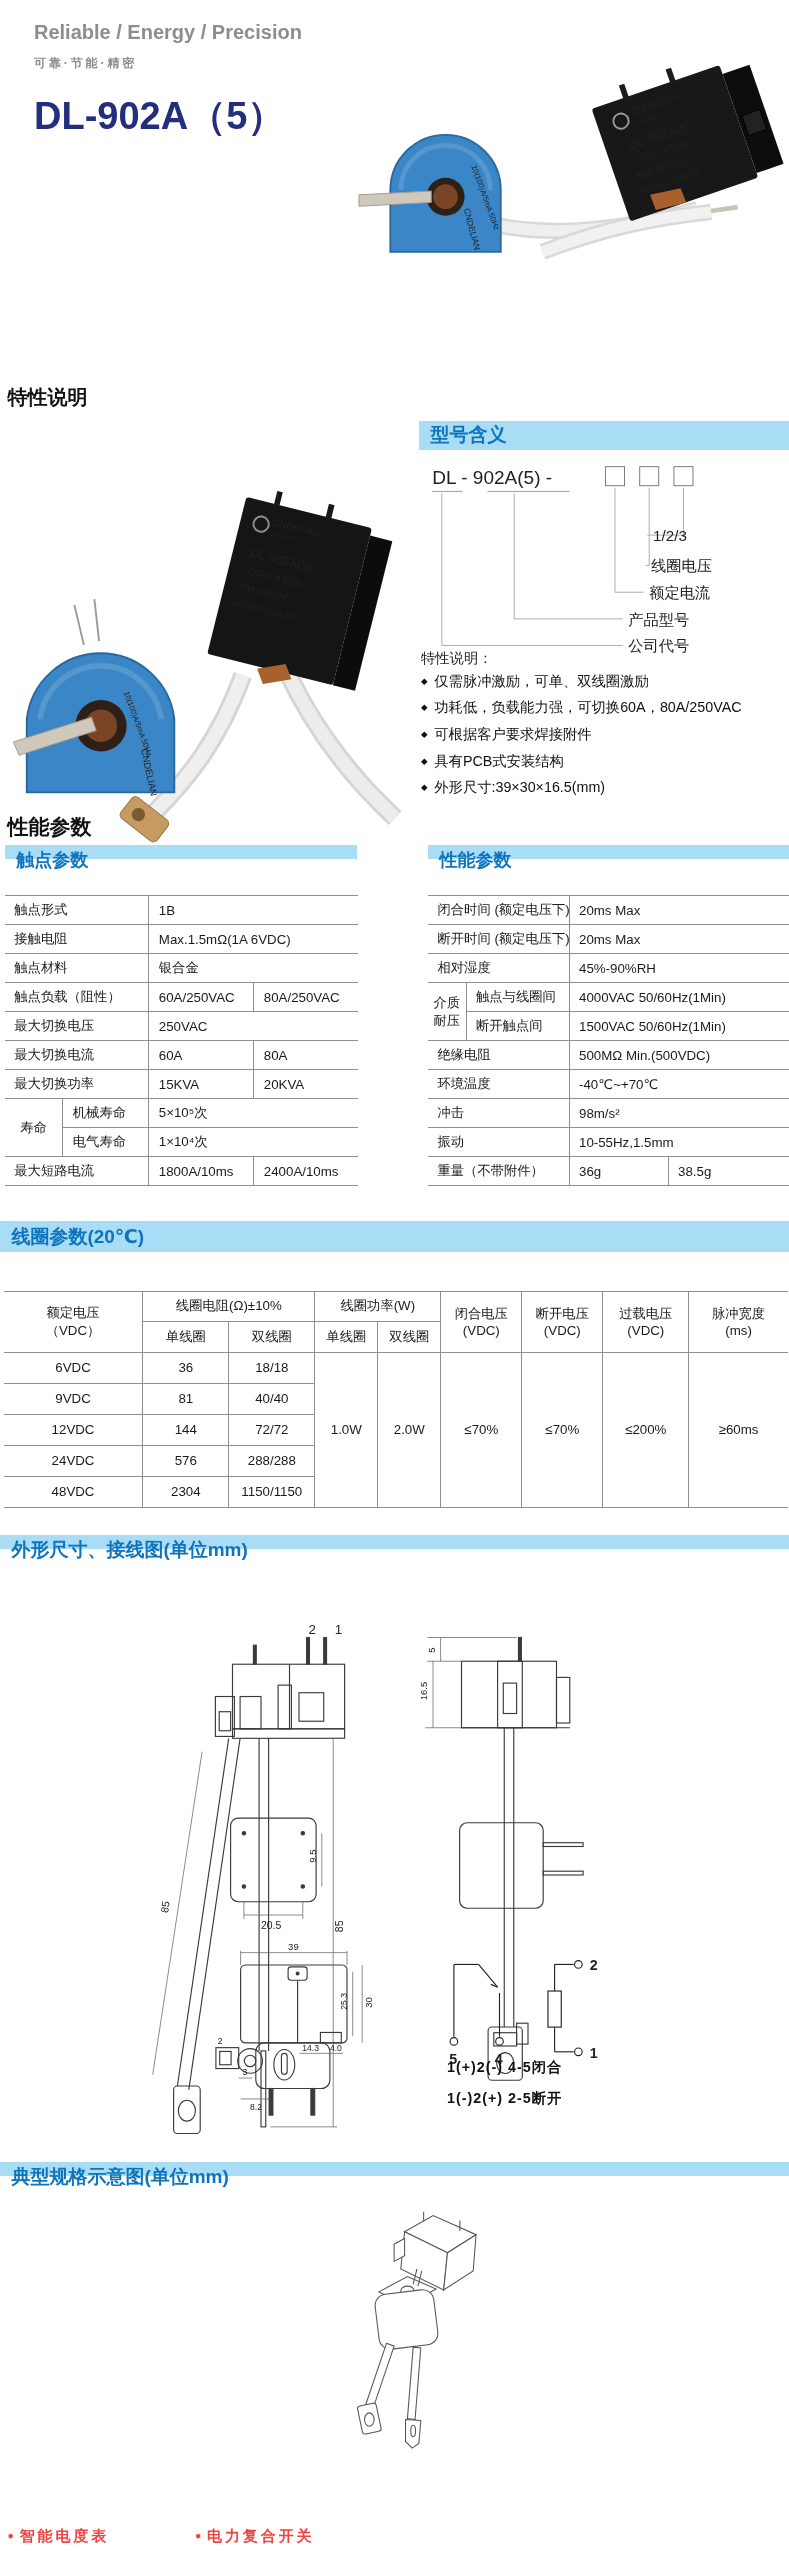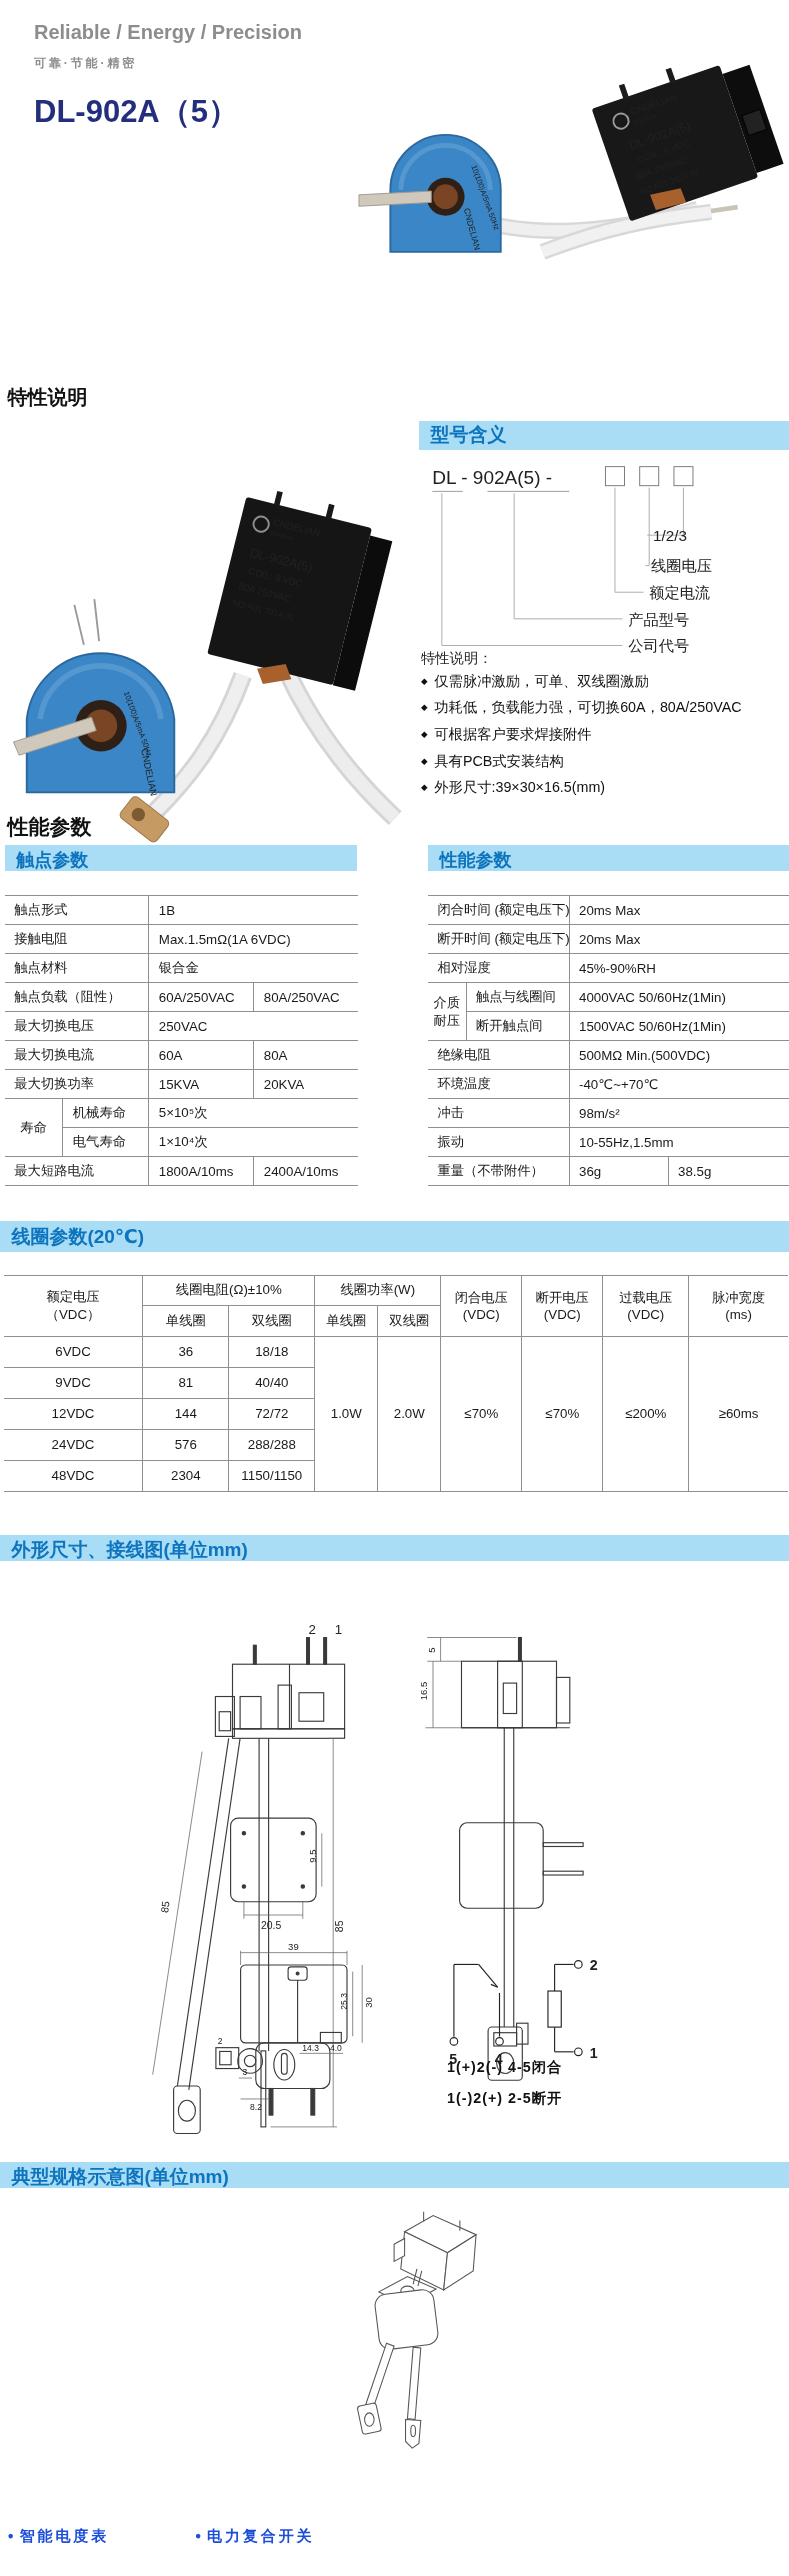--- a/index.html
+++ b/index.html
@@ -1,41 +1,41 @@
 <!DOCTYPE html>
 <html style="font-size:15px"><head>
 <meta charset="utf-8">
 <style>
   html,body{margin:0;padding:0;background:#ffffff;}
   .page{position:relative;width:790px;height:2576px;background:#fff;overflow:hidden;
         font-family:"Liberation Sans","DejaVu Sans",sans-serif;color:#1a1a1a;}
   .abs{position:absolute;}
   .title-en{left:34px;top:21px;font-size:20px;font-weight:bold;color:#8d8d8d;}
   .title-cn{left:34px;top:55px;font-size:12px;font-weight:bold;color:#8d8d8d;letter-spacing:2.9px;}
-  .model{left:34px;top:91px;font-size:31px;font-weight:bold;color:#232e7d;}
+  .model{left:34px;top:91px;font-size:38px;font-weight:bold;color:#232e7d;}
   .h-black{font-size:20px;font-weight:bold;color:#111;}
-  .bar{position:absolute;height:26px;background:#a9dcf5;color:#0e74be;font-weight:bold;
+  .bar{position:absolute;height:14px;background:#a9dcf5;color:#0e74be;font-weight:bold;
        font-size:19px;line-height:30px;padding-left:11.4px;box-sizing:border-box;white-space:nowrap;}
   .feat-label{left:421px;top:649px;font-size:14.3px;color:#222;}
   .feat{position:absolute;left:421px;font-size:14.3px;color:#111;white-space:nowrap;}
   .feat .dm{font-size:8.6px;vertical-align:1.9px;margin-right:6.7px;color:#111;}
   table.spec{position:absolute;border-collapse:collapse;table-layout:fixed;font-size:13.3px;color:#1a1a1a;}
   .spec td{border:1px solid #8f8f8f;height:28px;padding:0 1.9px 0 9.5px;white-space:nowrap;overflow:hidden;}
   .spec td:first-child{border-left:none;}
   .spec td:last-child{border-right:none;}
   .spec td.ctr{text-align:center;padding:0;}
-  table.coil{position:absolute;border-collapse:collapse;table-layout:fixed;font-size:13.3px;color:#1a1a1a;}
+  table.coil{position:absolute;border-collapse:collapse;table-layout:fixed;font-size:13.3px;color:#1a1a1a;margin-top:16px;}
   .coil td{border:1px solid #8f8f8f;text-align:center;padding:0;white-space:nowrap;overflow:hidden;}
   .coil td:first-child{border-left:none;}
   .coil td:last-child{border-right:none;}
   .coil tr.hrow1 td{height:28.5px;}
   .coil tr.hrow2 td{height:30px;}
   .coil tr.drow td{height:30px;}
   .note{position:absolute;left:447px;font-size:14.3px;font-weight:bold;color:#111;white-space:nowrap;letter-spacing:1px;}
-  .use{position:absolute;top:2527px;font-size:15px;font-weight:bold;color:#1d4ed8;letter-spacing:2.9px;white-space:nowrap;}
+  .use{position:absolute;top:2527px;font-size:15px;font-weight:bold;color:#ef4444;letter-spacing:2.9px;white-space:nowrap;}
   .use .bl{font-size:10.5px;letter-spacing:0;margin-right:5.7px;vertical-align:1.9px;}
   svg{position:absolute;overflow:visible;}
   svg text{font-family:"Liberation Sans","DejaVu Sans",sans-serif;fill:#222;}
 </style>
 </head>
 <body>
 
 <div class="page">
 
   <div class="abs title-en">Reliable / Energy / Precision</div>

